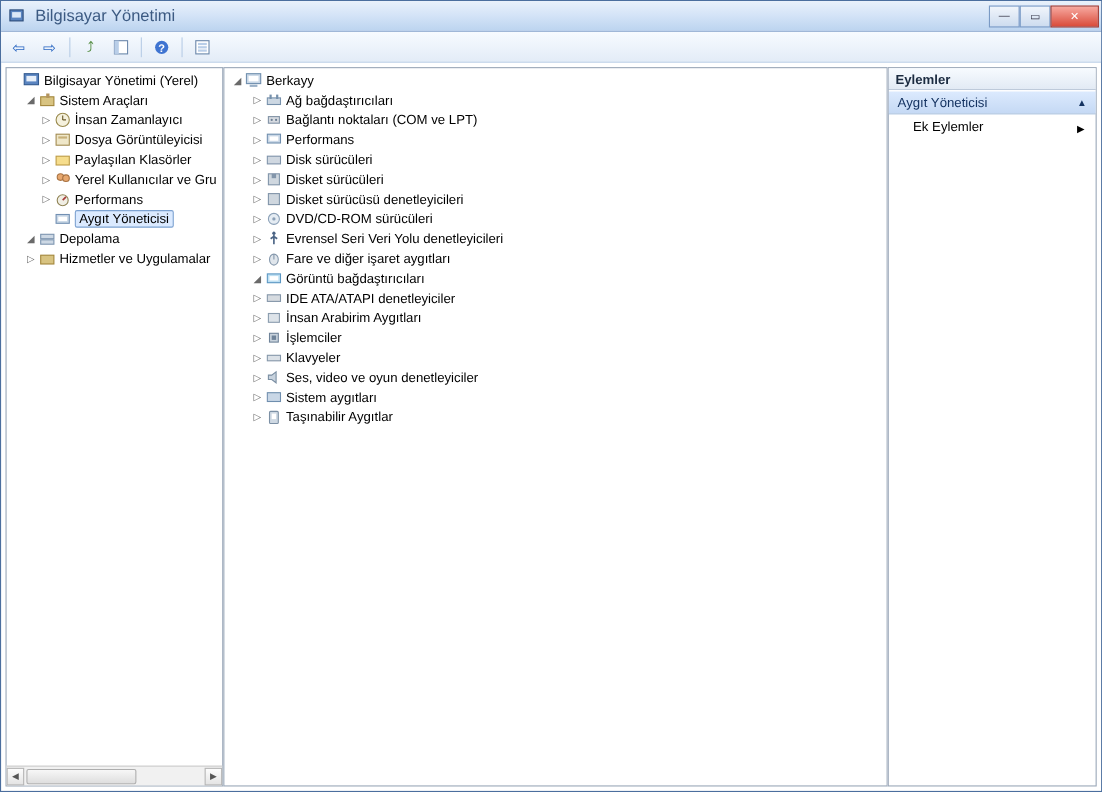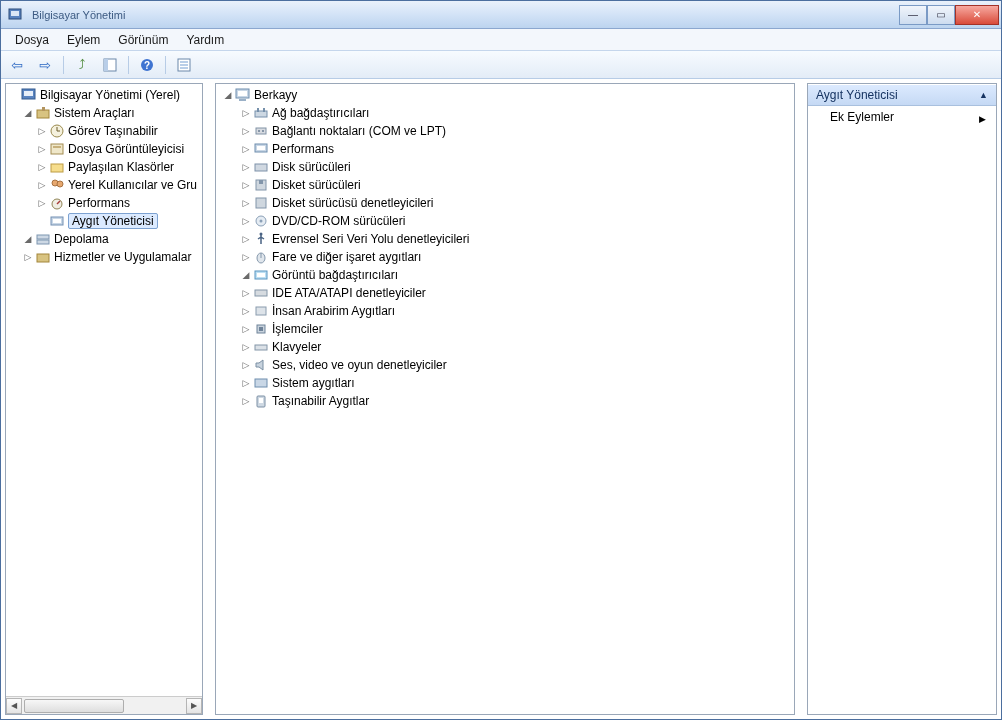--- a/index.html
+++ b/index.html
@@ -22,21 +22,21 @@
 .titlebar {
   height: 28px;
   background: linear-gradient(to bottom, #e9f1fb 0%, #d3e3f7 50%, #bcd4ef 100%);
   display: flex;
   align-items: center;
   justify-content: space-between;
   padding-left: 6px;
   border-bottom: 1px solid #8ba7cf;
 }
 .titlebar-left { display:flex; align-items:center; gap:6px; }
-.titlebar-title { color:#3c5a82; font-size:11px; }
+.titlebar-title { color:#3c5a82; font-size:15px; }
 .win-controls { display:flex; height:20px; margin-right:2px; }
 .win-btn {
   width:28px; height:20px;
   margin-left:0px;
   border:1px solid #7a9ac5;
   background: linear-gradient(to bottom, #f1f5fb, #cddcef);
   display:flex; align-items:center; justify-content:center;
   font-size:10px; color:#334;
   cursor:pointer;
 }
@@ -68,21 +68,21 @@
   display:flex; align-items:center; justify-content:center;
   border:1px solid transparent;
   cursor:pointer;
 }
 .tool-sep { width:1px; height:18px; background:#b7cce6; margin:0 2px; }
 
 .content {
   flex:1;
   display:flex;
   padding:4px;
-  gap:12px;
+  gap:0;
   min-height:0;
 }
 .pane {
   border:1px solid #9aa7b8;
   background:#fff;
   display:flex;
   flex-direction:column;
   min-height:0;
 }
 .pane-left { width:198px; }
@@ -195,26 +195,20 @@
       </span>
       <span class="titlebar-title">Bilgisayar Yönetimi</span>
     </div>
     <div class="win-controls">
       <div class="win-btn">—</div>
       <div class="win-btn">▭</div>
       <div class="win-btn close">✕</div>
     </div>
   </div>
 
-  <div class="menubar">
-    <div class="menu-item">Dosya</div>
-    <div class="menu-item">Eylem</div>
-    <div class="menu-item">Görünüm</div>
-    <div class="menu-item">Yardım</div>
-  </div>
 
   <div class="toolbar">
     <div class="tool-btn">
         <span style="color:#2a67c2;font-size:14px">⇦</span>
       </div>
     <div class="tool-btn">
         <span style="color:#2a67c2;font-size:14px">⇨</span>
       </div>
     <div class="tool-sep"></div>
     <div class="tool-btn">
@@ -270,21 +264,21 @@
         </div>
         <div class="tree-row ind-2">
           <span class="tree-toggle">▷</span>
           <span class="tree-icon">
               <svg width="14" height="14">
                 <circle cx="7" cy="7" r="6" fill="#f5f1dd" stroke="#9a8a4e"></circle>
                 <line x1="7" y1="7" x2="7" y2="3" stroke="#6a5a2a"></line>
                 <line x1="7" y1="7" x2="10" y2="7" stroke="#6a5a2a"></line>
               </svg>
             </span>
-          <span class="tree-label">Görev Taşınabilir</span>
+          <span class="tree-label">İnsan Zamanlayıcı</span>
         </div>
         <div class="tree-row ind-2">
           <span class="tree-toggle">▷</span>
           <span class="tree-icon">
               <svg width="14" height="14">
                 <rect x="1" y="2" width="12" height="10" fill="#efe7c9" stroke="#a38c52"></rect>
                 <rect x="3" y="4" width="8" height="2" fill="#c7b07a"></rect>
               </svg>
             </span>
           <span class="tree-label">Dosya Görüntüleyicisi</span>
@@ -531,20 +525,23 @@
                 <rect x="3" y="2" width="8" height="11" rx="1" fill="#cfd9e3" stroke="#7c90a5"></rect>
                 <rect x="5" y="4" width="4" height="5" fill="#fff"></rect>
               </svg>
             </span>
             <span class="tree-label">Taşınabilir Aygıtlar</span>
           </div>
       </div>
     </div>
 
     <div class="pane pane-right">
+      <div class="actions-header">
+        <span>Eylemler</span>
+      </div>
       <div class="actions-section">
         <span>Aygıt Yöneticisi</span>
         <span style="font-size:9px;color:#153361;">▲</span>
       </div>
       <div class="actions-item">
         <span>Ek Eylemler</span>
         <span style="font-size:9px;">▶</span>
       </div>
     </div>
 

